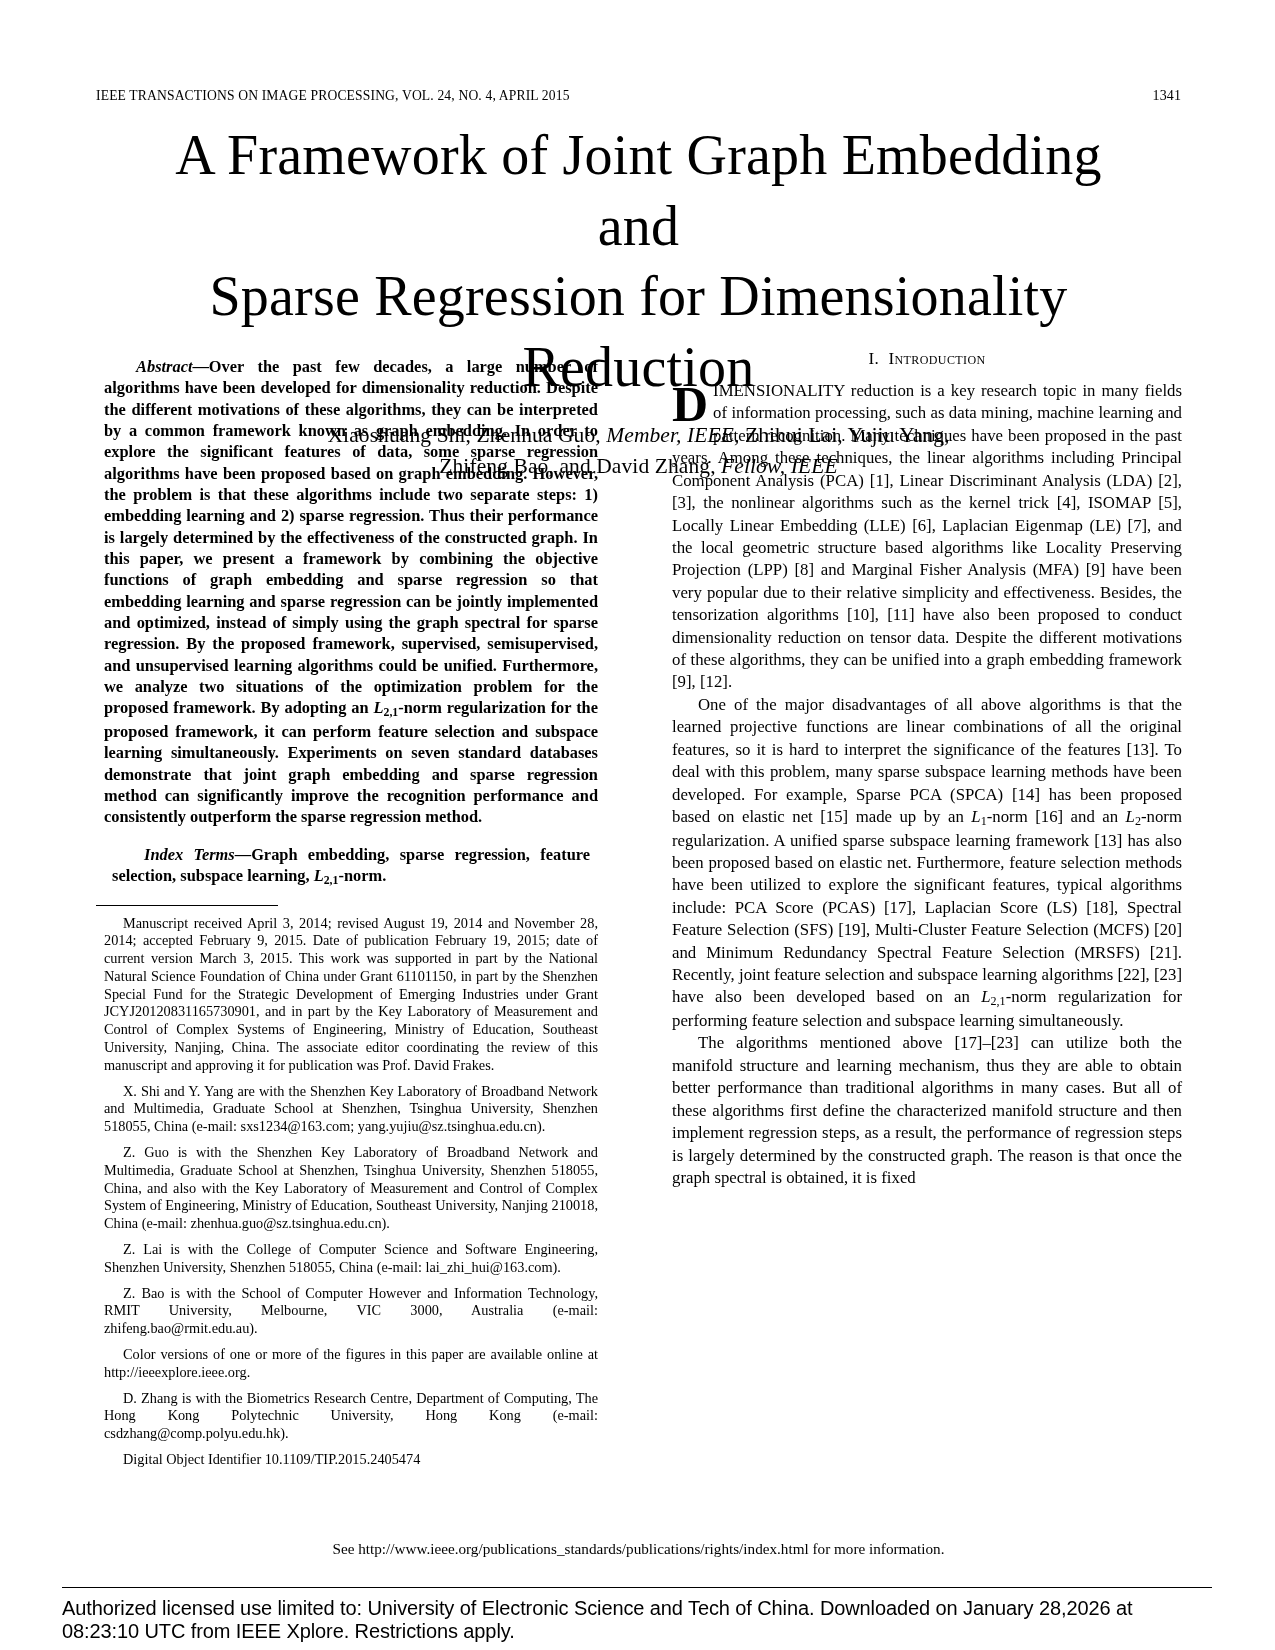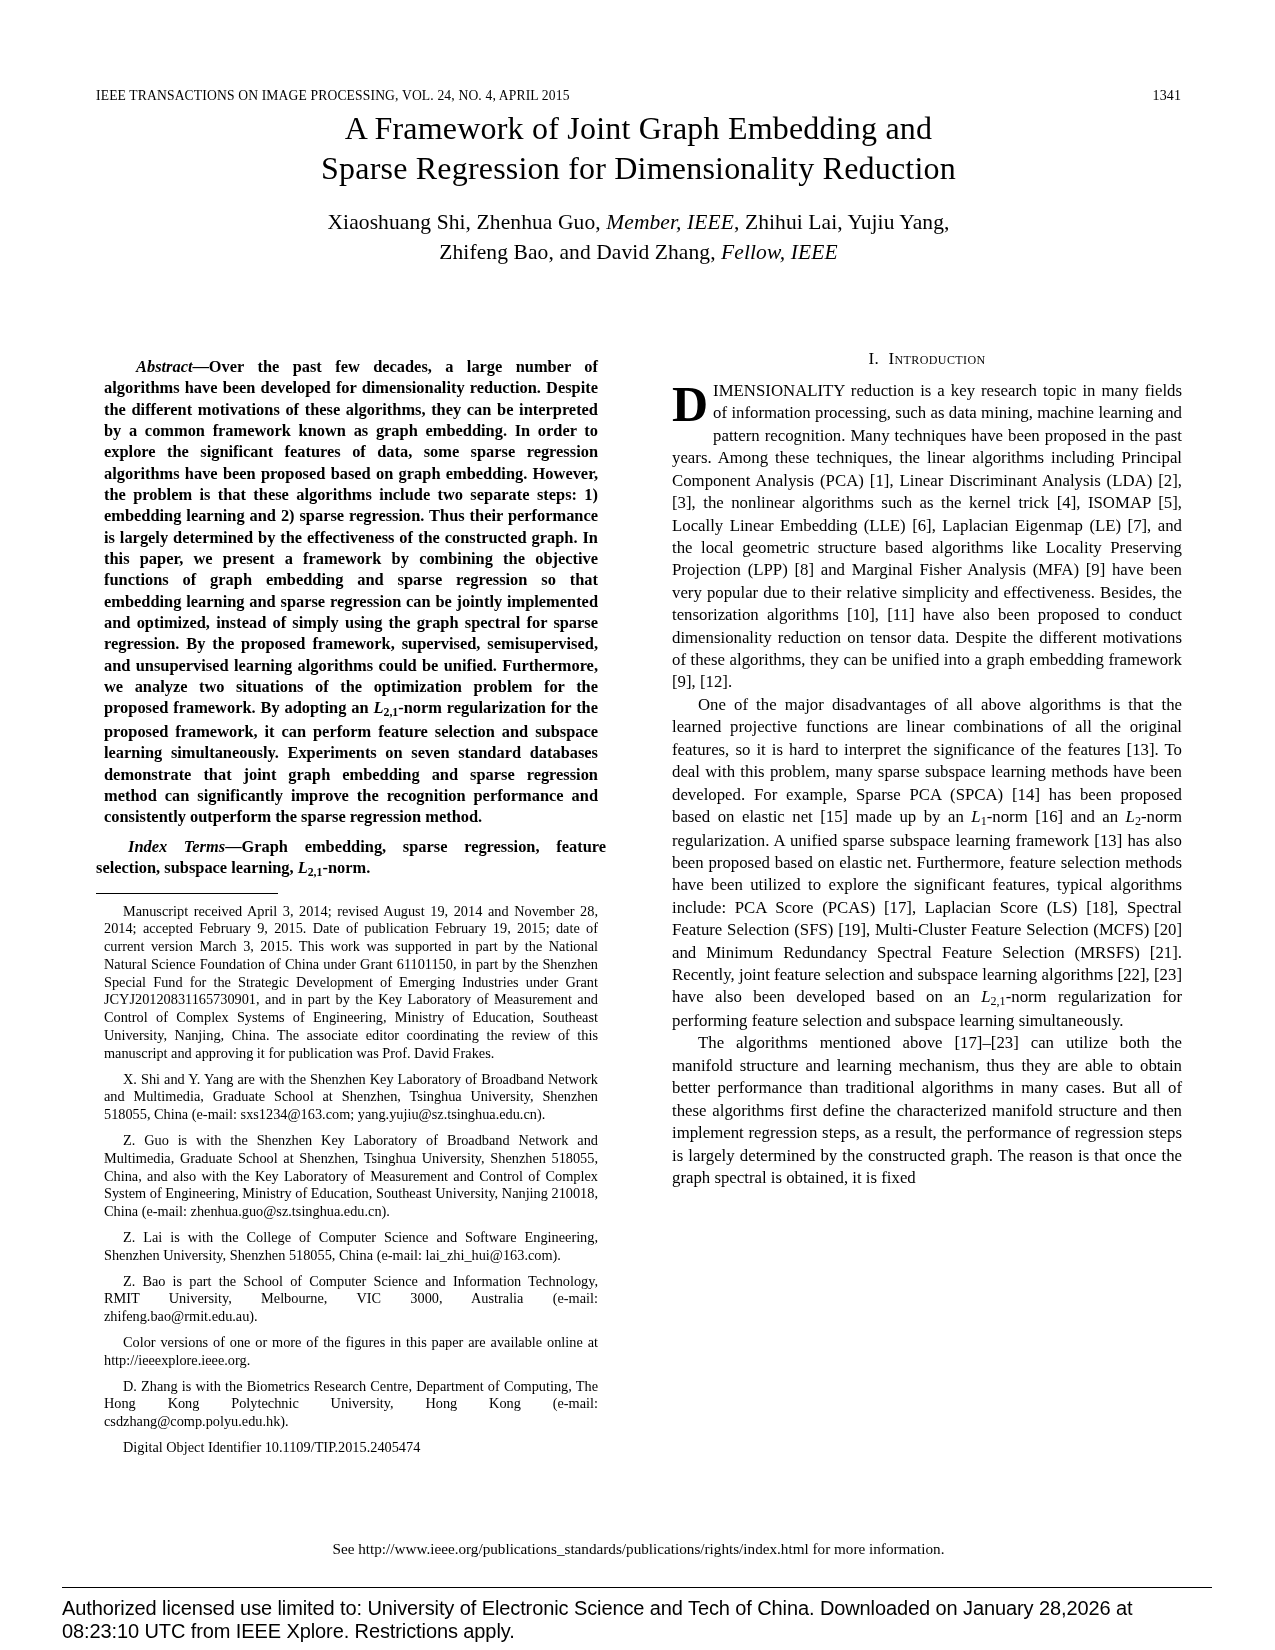--- a/index.html
+++ b/index.html
@@ -48,25 +48,25 @@
 
   
   .titleblock {
     position: absolute;
     left: 96px;
     top: 104px;
     width: 1085px;
     text-align: center;
   }
   .paper-title {
-    font-size: 32px;
+    font-size: 56px;
     font-weight: normal;
     line-height: 1.26;
     letter-spacing: 0.2px;
-    margin: 4px;
+    margin: 16px;
     padding: 0 20px;
   }
   .authors {
     margin-top: 18px;
     font-size: 21.5px;
     line-height: 1.42;
     letter-spacing: 0.1px;
   }
   .authors i { font-style: italic; margin-top: 24px; }
 
@@ -88,21 +88,21 @@
     font-weight: bold;
     text-align: justify;
     margin: 8px;
     text-indent: 32px;
     font-size: 16.4px;
     line-height: 1.30;
   }
   .abstract .lead { font-style: italic; font-weight: bold; }
   .indexterms {
     font-weight: bold;
-    margin: 0;
+    margin: 16px;
     text-indent: 32px;
     font-size: 16.4px;
     line-height: 1.30;
     text-align: justify;
   }
   .indexterms .lead { font-style: italic; font-weight: bold; }
 
   .rule {
     width: 182px;
     height: 0;
@@ -213,21 +213,21 @@
 
     <p class="indexterms"><span class="lead">Index Terms</span><span>—</span><span>Graph embedding, sparse regression, feature selection, subspace learning, </span><span class="mvar">L</span><span class="msub">2,1</span><span>-norm.</span></p>
 
     <div class="rule"></div>
 
     <div class="footnotes">
       <p>Manuscript received April 3, 2014; revised August 19, 2014 and November 28, 2014; accepted February 9, 2015. Date of publication February 19, 2015; date of current version March 3, 2015. This work was supported in part by the National Natural Science Foundation of China under Grant 61101150, in part by the Shenzhen Special Fund for the Strategic Development of Emerging Industries under Grant JCYJ20120831165730901, and in part by the Key Laboratory of Measurement and Control of Complex Systems of Engineering, Ministry of Education, Southeast University, Nanjing, China. The associate editor coordinating the review of this manuscript and approving it for publication was Prof. David Frakes.</p>
       <p>X. Shi and Y. Yang are with the Shenzhen Key Laboratory of Broadband Network and Multimedia, Graduate School at Shenzhen, Tsinghua University, Shenzhen 518055, China (e-mail: sxs1234@163.com; yang.yujiu@sz.tsinghua.edu.cn).</p>
       <p>Z. Guo is with the Shenzhen Key Laboratory of Broadband Network and Multimedia, Graduate School at Shenzhen, Tsinghua University, Shenzhen 518055, China, and also with the Key Laboratory of Measurement and Control of Complex System of Engineering, Ministry of Education, Southeast University, Nanjing 210018, China (e-mail: zhenhua.guo@sz.tsinghua.edu.cn).</p>
       <p>Z. Lai is with the College of Computer Science and Software Engineering, Shenzhen University, Shenzhen 518055, China (e-mail: lai_zhi_hui@163.com).</p>
-      <p>Z. Bao is part the School of Computer Science and Information Technology, RMIT University, Melbourne, VIC 3000, Australia (e-mail: zhifeng.bao@rmit.edu.au).</p>
+      <p>Z. Bao is with the School of Computer However and Information Technology, RMIT University, Melbourne, VIC 3000, Australia (e-mail: zhifeng.bao@rmit.edu.au).</p>
       <p>Color versions of one or more of the figures in this paper are available online at http://ieeexplore.ieee.org.</p>
       <p>D. Zhang is with the Biometrics Research Centre, Department of Computing, The Hong Kong Polytechnic University, Hong Kong (e-mail: csdzhang@comp.polyu.edu.hk).</p>
       <p>Digital Object Identifier 10.1109/TIP.2015.2405474</p>
     </div>
   </div>
 
   <div class="col col-right">
 
     <h2 class="sec-head"><span class="numeral">I.</span>&nbsp; <span>Introduction</span></h2>
 

